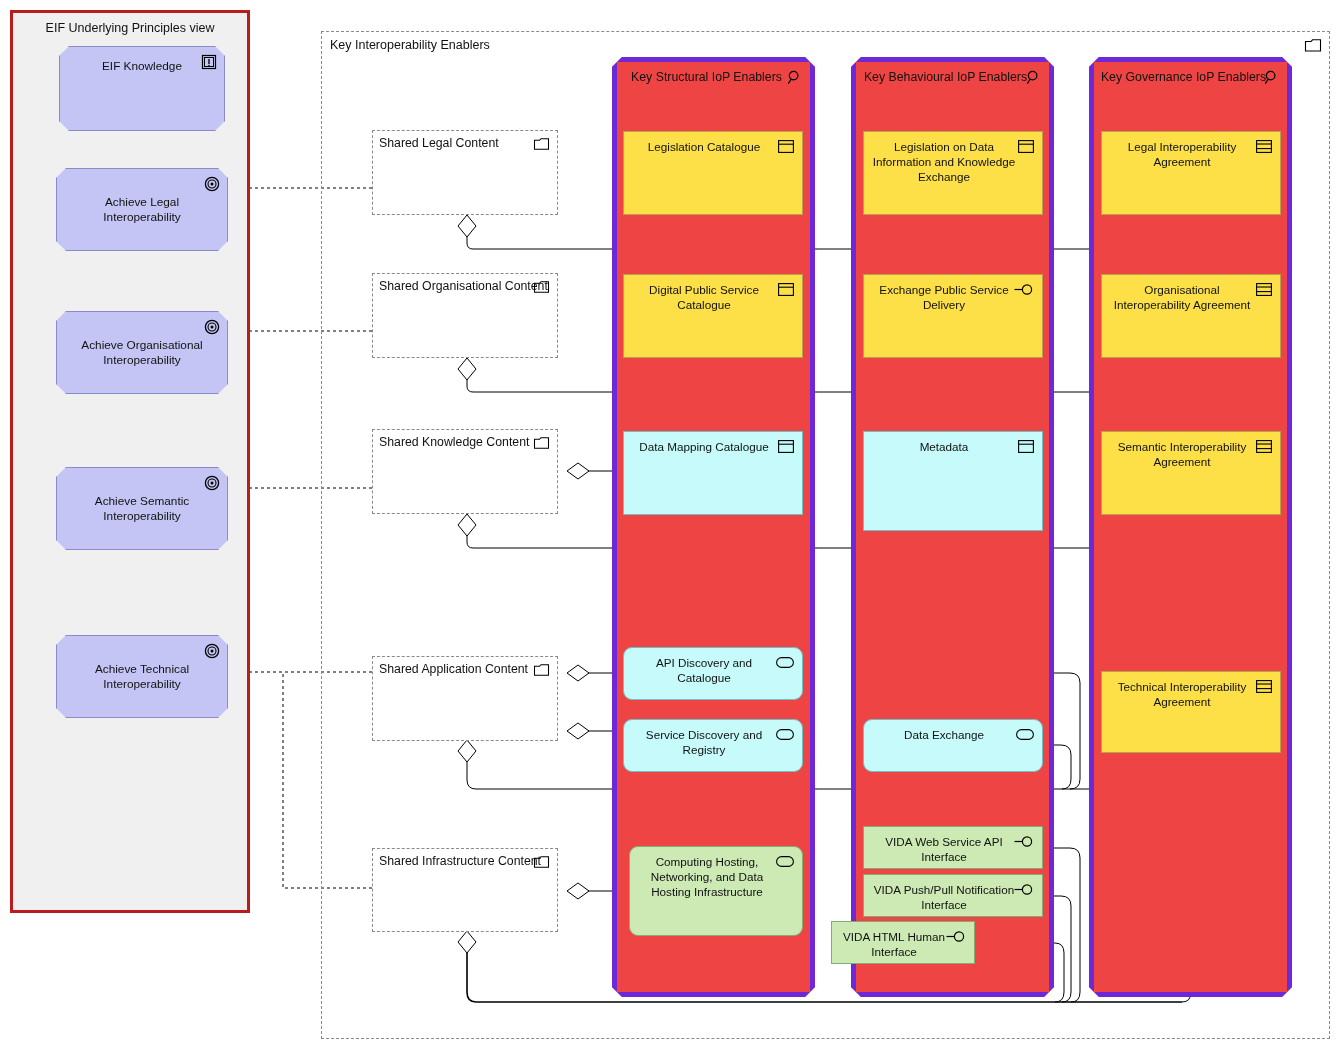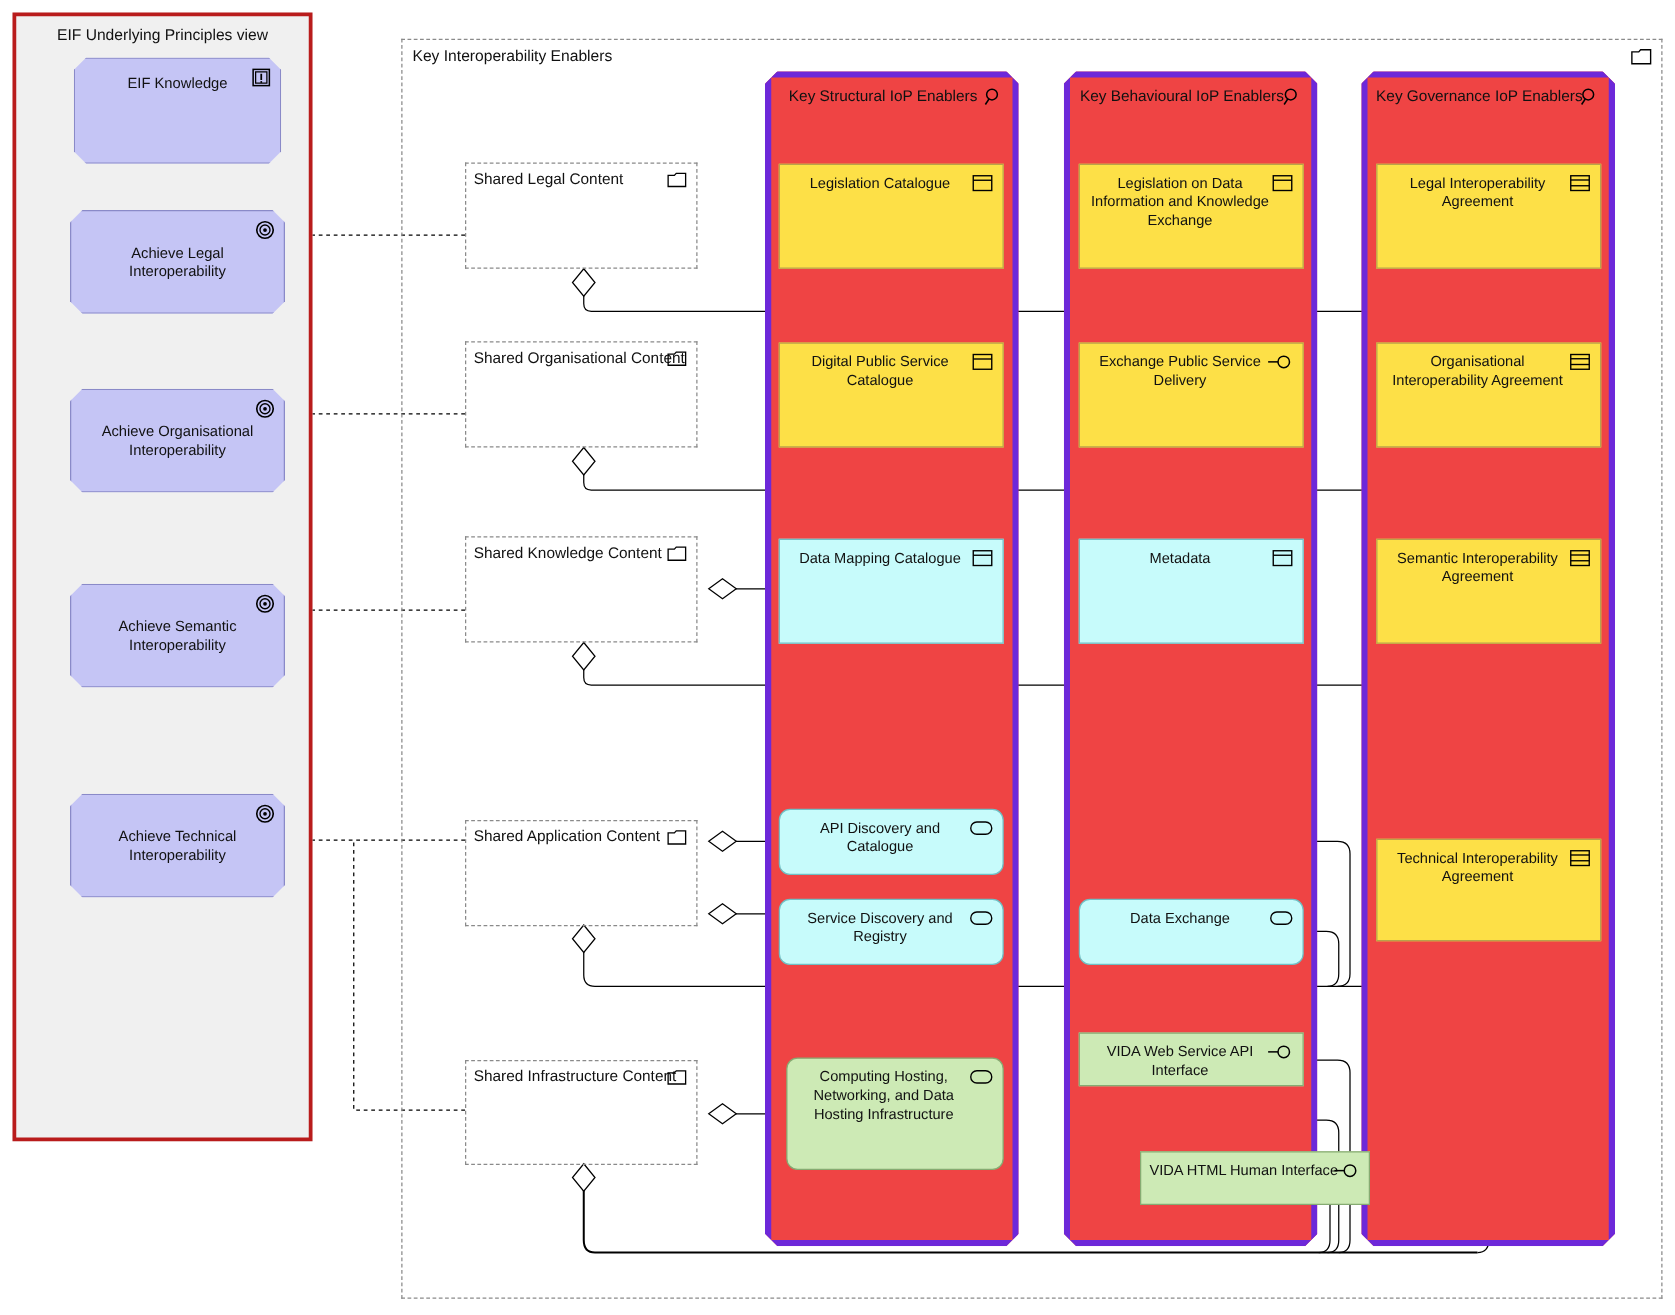--- a/index.html
+++ b/index.html
@@ -371,21 +371,21 @@
   <div class="abs node" style="left:863px;top:274px;width:180px;height:84px;">
     <div class="label">Exchange Public Service Delivery</div>
     <span class="icon" style="right:8px;top:8px;">
       <svg width="20" height="13" viewBox="0 0 20 13">
         <line x1="0.5" y1="6.5" x2="8.5" y2="6.5" stroke="#000" stroke-width="1.2"></line>
         <circle cx="13" cy="6.5" r="4.6" fill="none" stroke="#000" stroke-width="1.2"></circle>
       </svg>
     </span>
   </div>
 
-  <div class="abs node cyan" style="left:863px;top:431px;width:180px;height:84px;">
+  <div class="abs node cyan" style="left:863px;top:431px;width:180px;height:100px;">
     <div class="label">Metadata</div>
     <span class="icon" style="right:8px;top:8px;">
       <svg width="16" height="13" viewBox="0 0 16 13">
         <rect x="0.6" y="0.6" width="14.8" height="11.8" fill="none" stroke="#000" stroke-width="1.1"></rect>
         <line x1="0.6" y1="4.2" x2="15.4" y2="4.2" stroke="#000" stroke-width="1.1"></line>
       </svg>
     </span>
   </div>
 
 
@@ -401,31 +401,40 @@
   <div class="abs node green" style="left:863px;top:826px;width:180px;height:43px;">
     <div class="label">VIDA Web Service API Interface</div>
     <span class="icon" style="right:8px;top:8px;">
       <svg width="20" height="13" viewBox="0 0 20 13">
         <line x1="0.5" y1="6.5" x2="8.5" y2="6.5" stroke="#000" stroke-width="1.2"></line>
         <circle cx="13" cy="6.5" r="4.6" fill="none" stroke="#000" stroke-width="1.2"></circle>
       </svg>
     </span>
   </div>
 
-
-  <div class="abs node green" style="left:912px;top:921px;width:184px;height:43px;">
-    <div class="label">VIDA HTML Human Interface</div>
+  <div class="abs node green" style="left:863px;top:874px;width:180px;height:43px;">
+    <div class="label">VIDA Push/Pull Notification Interface</div>
     <span class="icon" style="right:8px;top:8px;">
       <svg width="20" height="13" viewBox="0 0 20 13">
         <line x1="0.5" y1="6.5" x2="8.5" y2="6.5" stroke="#000" stroke-width="1.2"></line>
         <circle cx="13" cy="6.5" r="4.6" fill="none" stroke="#000" stroke-width="1.2"></circle>
       </svg>
     </span>
   </div>
 
+  <div class="abs node green" style="left:831px;top:921px;width:144px;height:43px;">
+    <div class="label">VIDA HTML Human Interface</div>
+    <span class="icon" style="right:8px;top:8px;">
+      <svg width="20" height="13" viewBox="0 0 20 13">
+        <line x1="0.5" y1="6.5" x2="8.5" y2="6.5" stroke="#000" stroke-width="1.2"></line>
+        <circle cx="13" cy="6.5" r="4.6" fill="none" stroke="#000" stroke-width="1.2"></circle>
+      </svg>
+    </span>
+  </div>
+
   <div class="abs node" style="left:1101px;top:131px;width:180px;height:84px;">
     <div class="label">Legal Interoperability Agreement</div>
     <span class="icon" style="right:8px;top:8px;">
       <svg width="16" height="13" viewBox="0 0 16 13">
         <rect x="0.6" y="0.6" width="14.8" height="11.8" fill="none" stroke="#000" stroke-width="1.1"></rect>
         <line x1="0.6" y1="4" x2="15.4" y2="4" stroke="#000" stroke-width="1.1"></line>
         <line x1="0.6" y1="8.6" x2="15.4" y2="8.6" stroke="#000" stroke-width="1.1"></line>
       </svg>
     </span>
   </div>

